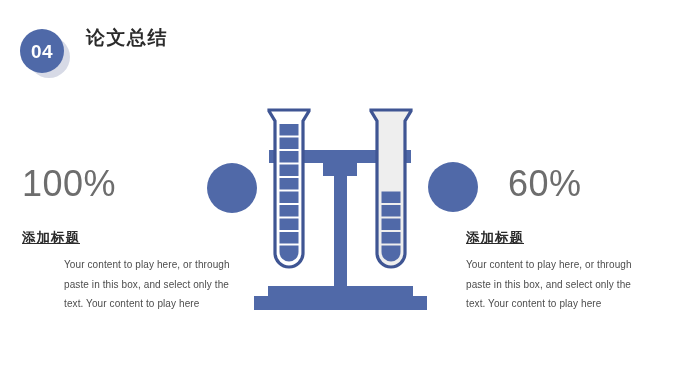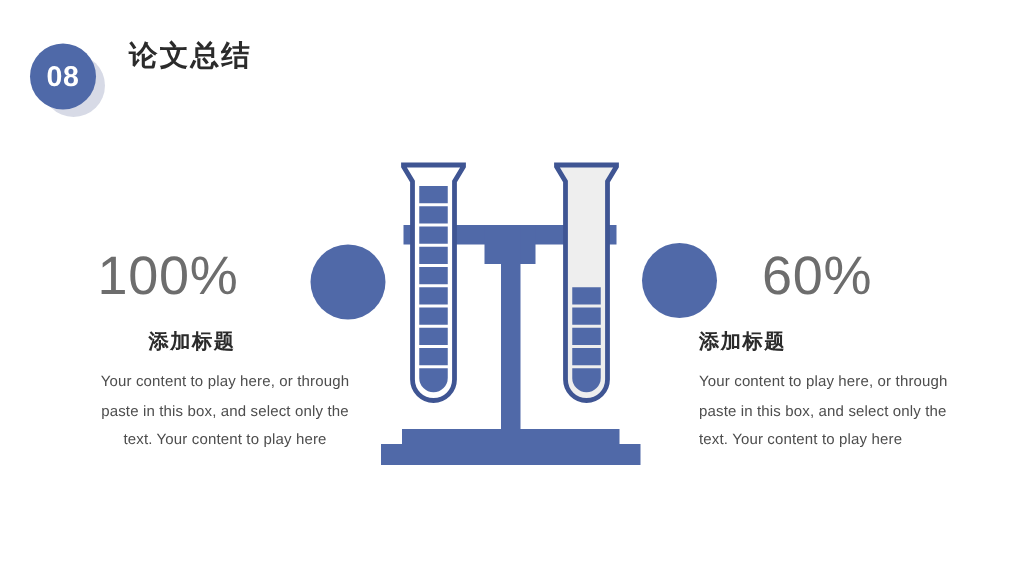--- a/index.html
+++ b/index.html
@@ -80,40 +80,41 @@
     position:absolute;
     width:50px; height:50px;
     border-radius:50%;
     background:#5069a8;
   }
   #circle-left  { left:207px; top:163px; }
   #circle-right { left:428px; top:162px; }
 
   
   .panel { position:absolute; width:228px; }
-  #panel-left  { left:22px;  top:166px; text-align:center; }
+  #panel-left  { left:22px;  top:166px; text-align:left; }
   #panel-right { left:464px; top:166px; text-align:left; }
 
   .pct {
     font-size:36px;
     color:#6d6d6d;
     line-height:1;
     letter-spacing:.5px;
     font-weight:normal;
   }
   #panel-left  .pct { padding-right:48px; }
   #panel-right .pct { padding-left:44px; }
 
   .stat-title {
     font-size:13.5px;
     font-weight:bold;
     color:#2b2b2b;
     letter-spacing:1px;
-    margin-top:18px;
+    margin-top:28px;
     line-height:1.2;
+    text-decoration:underline;
   }
   #panel-left  .stat-title { padding-right:16px; }
   #panel-right .stat-title { padding-left:2px; }
 
   .stat-body {
     margin-top:9px;
     font-size:10px;
     color:#4d4d4d;
     line-height:1.95;
     letter-spacing:.1px;
@@ -122,21 +123,21 @@
   #panel-right .stat-body { width:182px; padding-left:2px; }
 </style>
 </head>
 <body>
 
 <div id="header">
 
   <div id="badge-wrap">
     <div id="badge-shadow"></div>
     <div id="badge-circle">
-      <span id="badge-num">08</span>
+      <span id="badge-num">04</span>
     </div>
   </div>
 
   <div id="header-texts">
     <div id="page-title">论文总结</div>
   </div>
 
 </div>
 
 <div class="accent-circle" id="circle-left"></div>

